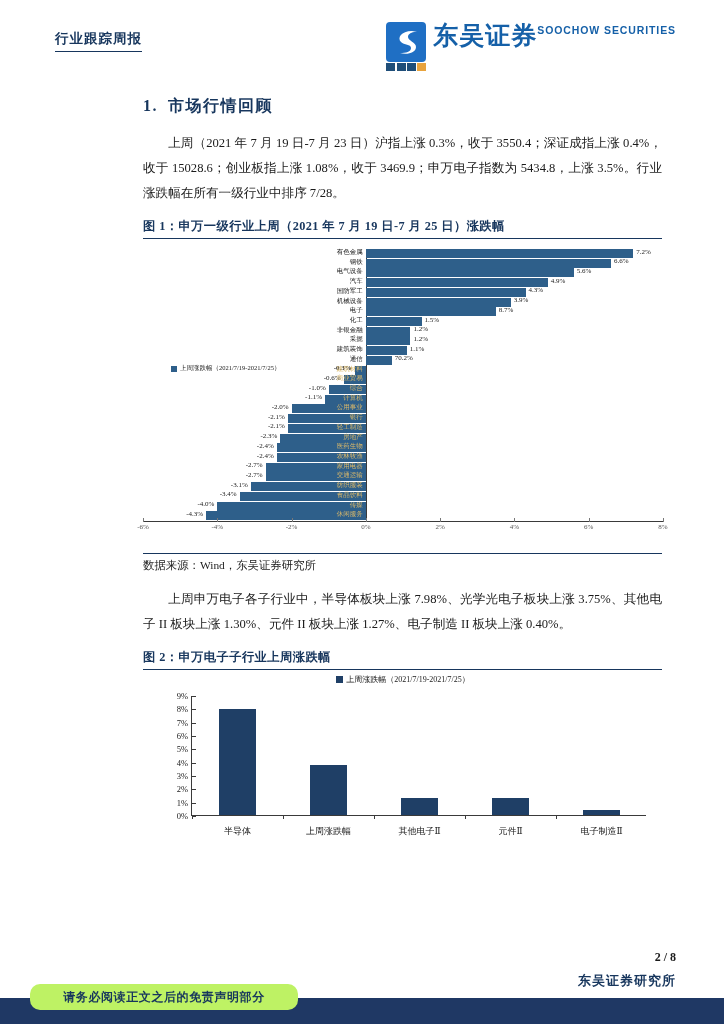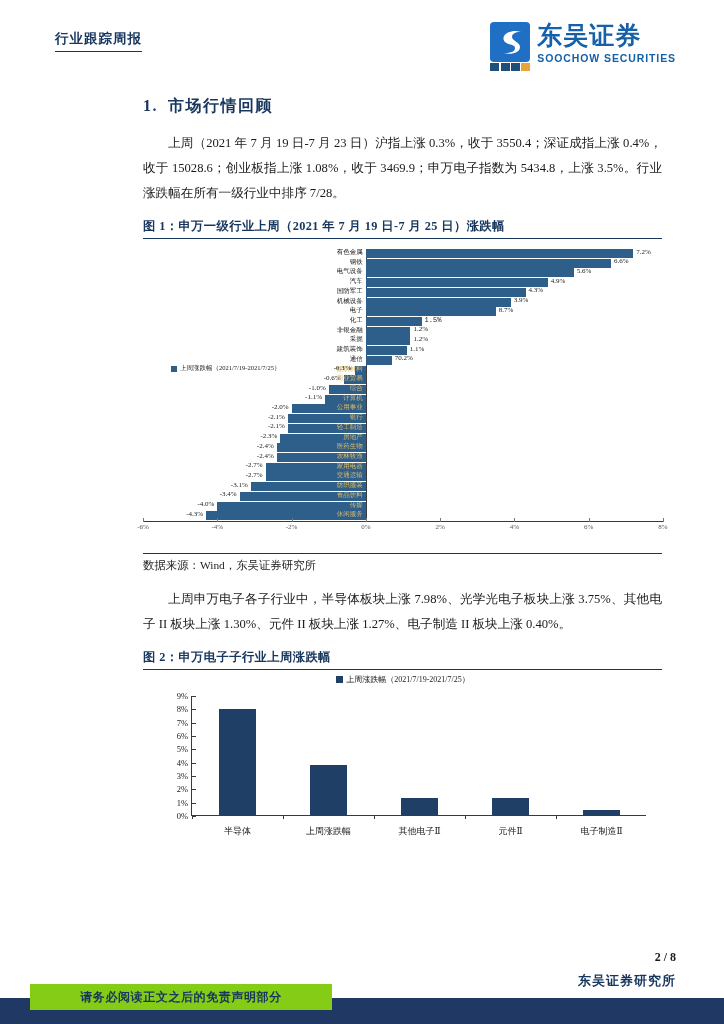--- a/index.html
+++ b/index.html
@@ -20,21 +20,21 @@
     border-bottom:1.1px solid #17365d;
   }
   .logo-wrap { position:absolute; right:48px; top:22px; display:flex; align-items:flex-start; }
   .logo-mark { width:40px; height:40px; background:#1f6fc4; border-radius:4px;
                position:relative; margin-right:7px; flex:none; }
   .logo-mark svg { position:absolute; left:0; top:0; }
   .logo-scs { position:absolute; left:0; top:41px; width:40px; height:8px;
               display:flex; gap:1.5px; }
   .logo-scs i { flex:1; height:8px; background:#1f4e79; display:block; }
   .logo-scs i:last-child { background:#e8a33d; }
-  .logo-txt { display:flex; flex-direction:column; }
+  .logo-txt { display:flex; flex-direction:row; }
   .logo-cn { font-family:"DejaVu Sans","Liberation Sans",sans-serif;
              font-size:25px; font-weight:700; color:#1560a8; letter-spacing:1px;
              line-height:28px; }
   .logo-en { font-family:"Liberation Sans",sans-serif; font-size:10.5px;
              font-weight:700; color:#1560a8; letter-spacing:0.9px; margin-top:2px; }
 
   
   .content { position:absolute; left:0; top:78px; width:724px; }
   .sec-head {
     margin:18px 0 0 143px; font-size:16px; font-weight:700; color:#17365d;
@@ -87,24 +87,24 @@
   .c2-xlab { position:absolute; top:100%; margin-top:10px; font-size:9px;
              color:#1a1a1a; transform:translateX(-50%); white-space:nowrap; }
 
   
   .pg-num { position:absolute; right:48px; top:950px; font-size:12px;
             font-weight:700; color:#1a1a1a; }
   .foot-org { position:absolute; right:48px; top:972px; font-size:13px;
               font-weight:700; color:#17365d; letter-spacing:1px; }
   .foot-bar { position:absolute; left:0; bottom:0; width:724px; height:26px;
               background:#1f3864; }
-  .foot-note { position:absolute; left:30px; bottom:14px; width:302px; height:26px;
-               background:#84cc16; display:flex; align-items:center;
+  .foot-note { position:absolute; left:30px; bottom:14px; width:268px; height:26px;
+               background:#bef264; display:flex; align-items:center;
                justify-content:center; font-size:12px; font-weight:700;
-               color:#17365d; letter-spacing:.6px; }
+               color:#17365d; letter-spacing:.6px;border-radius:10px; }
 </style>
 </head>
 <body>
 
 <div class="page">
 
   <div class="hdr">
     <div class="hdr-title">行业跟踪周报</div>
     <div class="logo-wrap">
       <div class="logo-mark">
@@ -173,21 +173,21 @@
             <div class="c1-val" style="left: 370.714px;">3.9%</div>
             <div class="c1-cat" style="right: 300.143px;">机械设备</div>
           </div>
           <div class="c1-row" style="top: 58.2857px; left: 0px; width: 520px;">
             <div class="c1-bar" style="left: 222.857px; width: 130px;"></div>
             <div class="c1-val" style="left: 355.857px;">8.7%</div>
             <div class="c1-cat" style="right: 300.143px;">电子</div>
           </div>
           <div class="c1-row" style="top: 68px; left: 0px; width: 520px;">
             <div class="c1-bar" style="left: 222.857px; width: 55.7143px;"></div>
-            <div class="c1-val" style="left: 281.571px; font-family: Liberation Mono, monospace;">1.5%</div>
+            <div class="c1-val" style="left: 281.571px;">1.5%</div>
             <div class="c1-cat" style="right: 300.143px;">化工</div>
           </div>
           <div class="c1-row" style="top: 77.7143px; left: 0px; width: 520px;">
             <div class="c1-bar" style="left: 222.857px; width: 44.5714px;"></div>
             <div class="c1-val" style="left: 270.429px;">1.2%</div>
             <div class="c1-cat" style="right: 300.143px;">非银金融</div>
           </div>
           <div class="c1-row" style="top: 87.4286px; left: 0px; width: 520px;">
             <div class="c1-bar" style="left: 222.857px; width: 44.5714px;"></div>
             <div class="c1-val" style="left: 270.429px;">1.2%</div>

